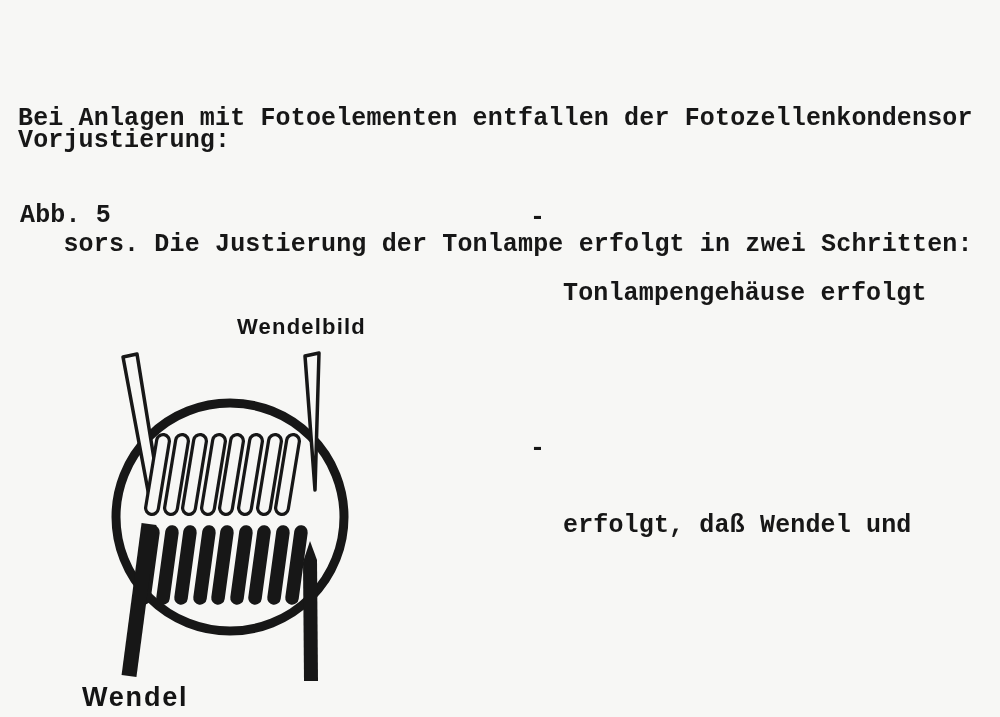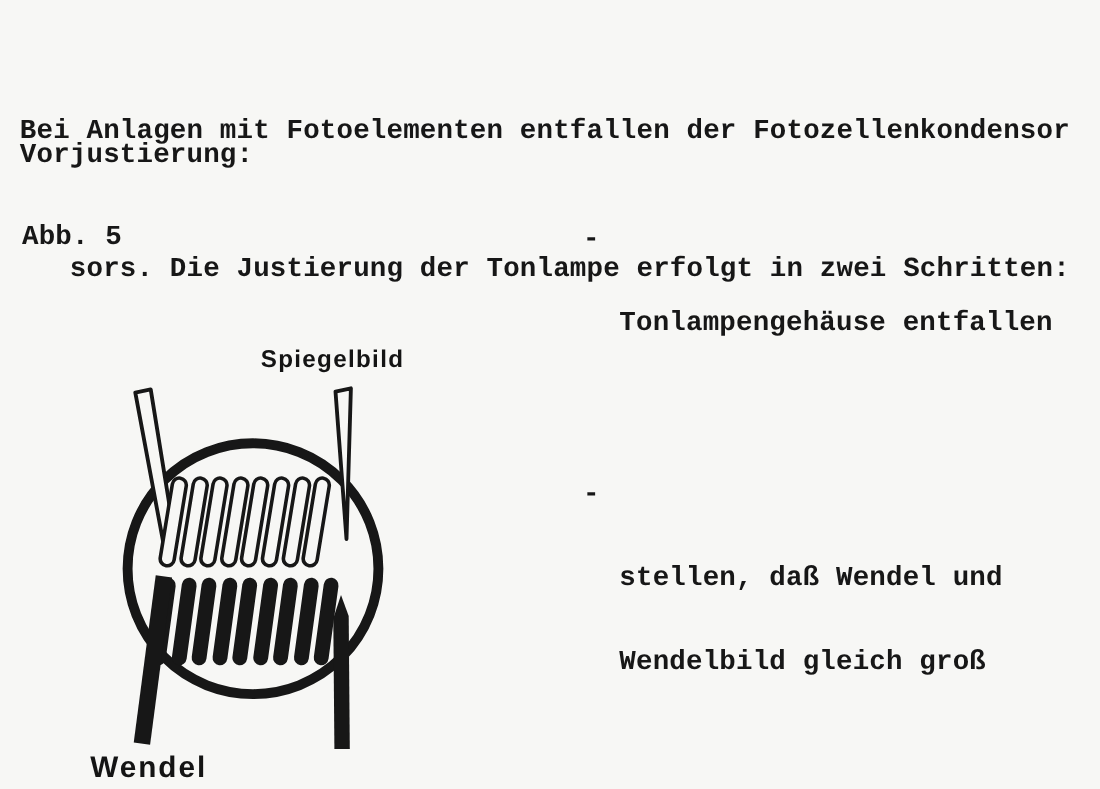--- a/index.html
+++ b/index.html
@@ -45,40 +45,39 @@
   <div>sors. Die Justierung der Tonlampe erfolgt in zwei Schritten:</div>
 </div>
 
 <div class="abs mono heading">Vorjustierung:</div>
 <div class="abs mono abb">Abb. 5</div>
 
 <div class="abs mono instructions">
 
   <div class="item">
     <span class="marker">-</span>
-    <div>Tonlampengehäuse entfallen</div>
+    <div>Tonlampengehäuse erfolgt</div>
   </div>
 
   <div class="item m-item1">
     <span class="marker">-</span>
-    <div>stellen, daß Wendel und</div>
-    <div>Wendelbild gleich groß</div>
+    <div>erfolgt, daß Wendel und</div>
     
     
   </div>
 
   
 
   
 
   
 
 </div>
 
-<div class="abs fig-label label-top">Spiegelbild</div>
+<div class="abs fig-label label-top">Wendelbild</div>
 <div class="abs fig-label label-bottom">Wendel</div>
 
 <svg class="abs diagram" width="290" height="355" viewBox="85 338 290 355" xmlns="http://www.w3.org/2000/svg">
 
   <circle cx="230" cy="517" r="114" fill="none" stroke="#171717" stroke-width="9"></circle>
 
   <path d="M123,357 L137,354 L160,496 L151,507 Z" fill="#f7f7f5" stroke="#171717" stroke-width="3.5" stroke-linejoin="round"></path>
   <path d="M305,356 L319,353 L315,490 Z" fill="#f7f7f5" stroke="#171717" stroke-width="3.5" stroke-linejoin="round"></path>
 
   <g stroke="#171717" stroke-width="16" stroke-linecap="round">

